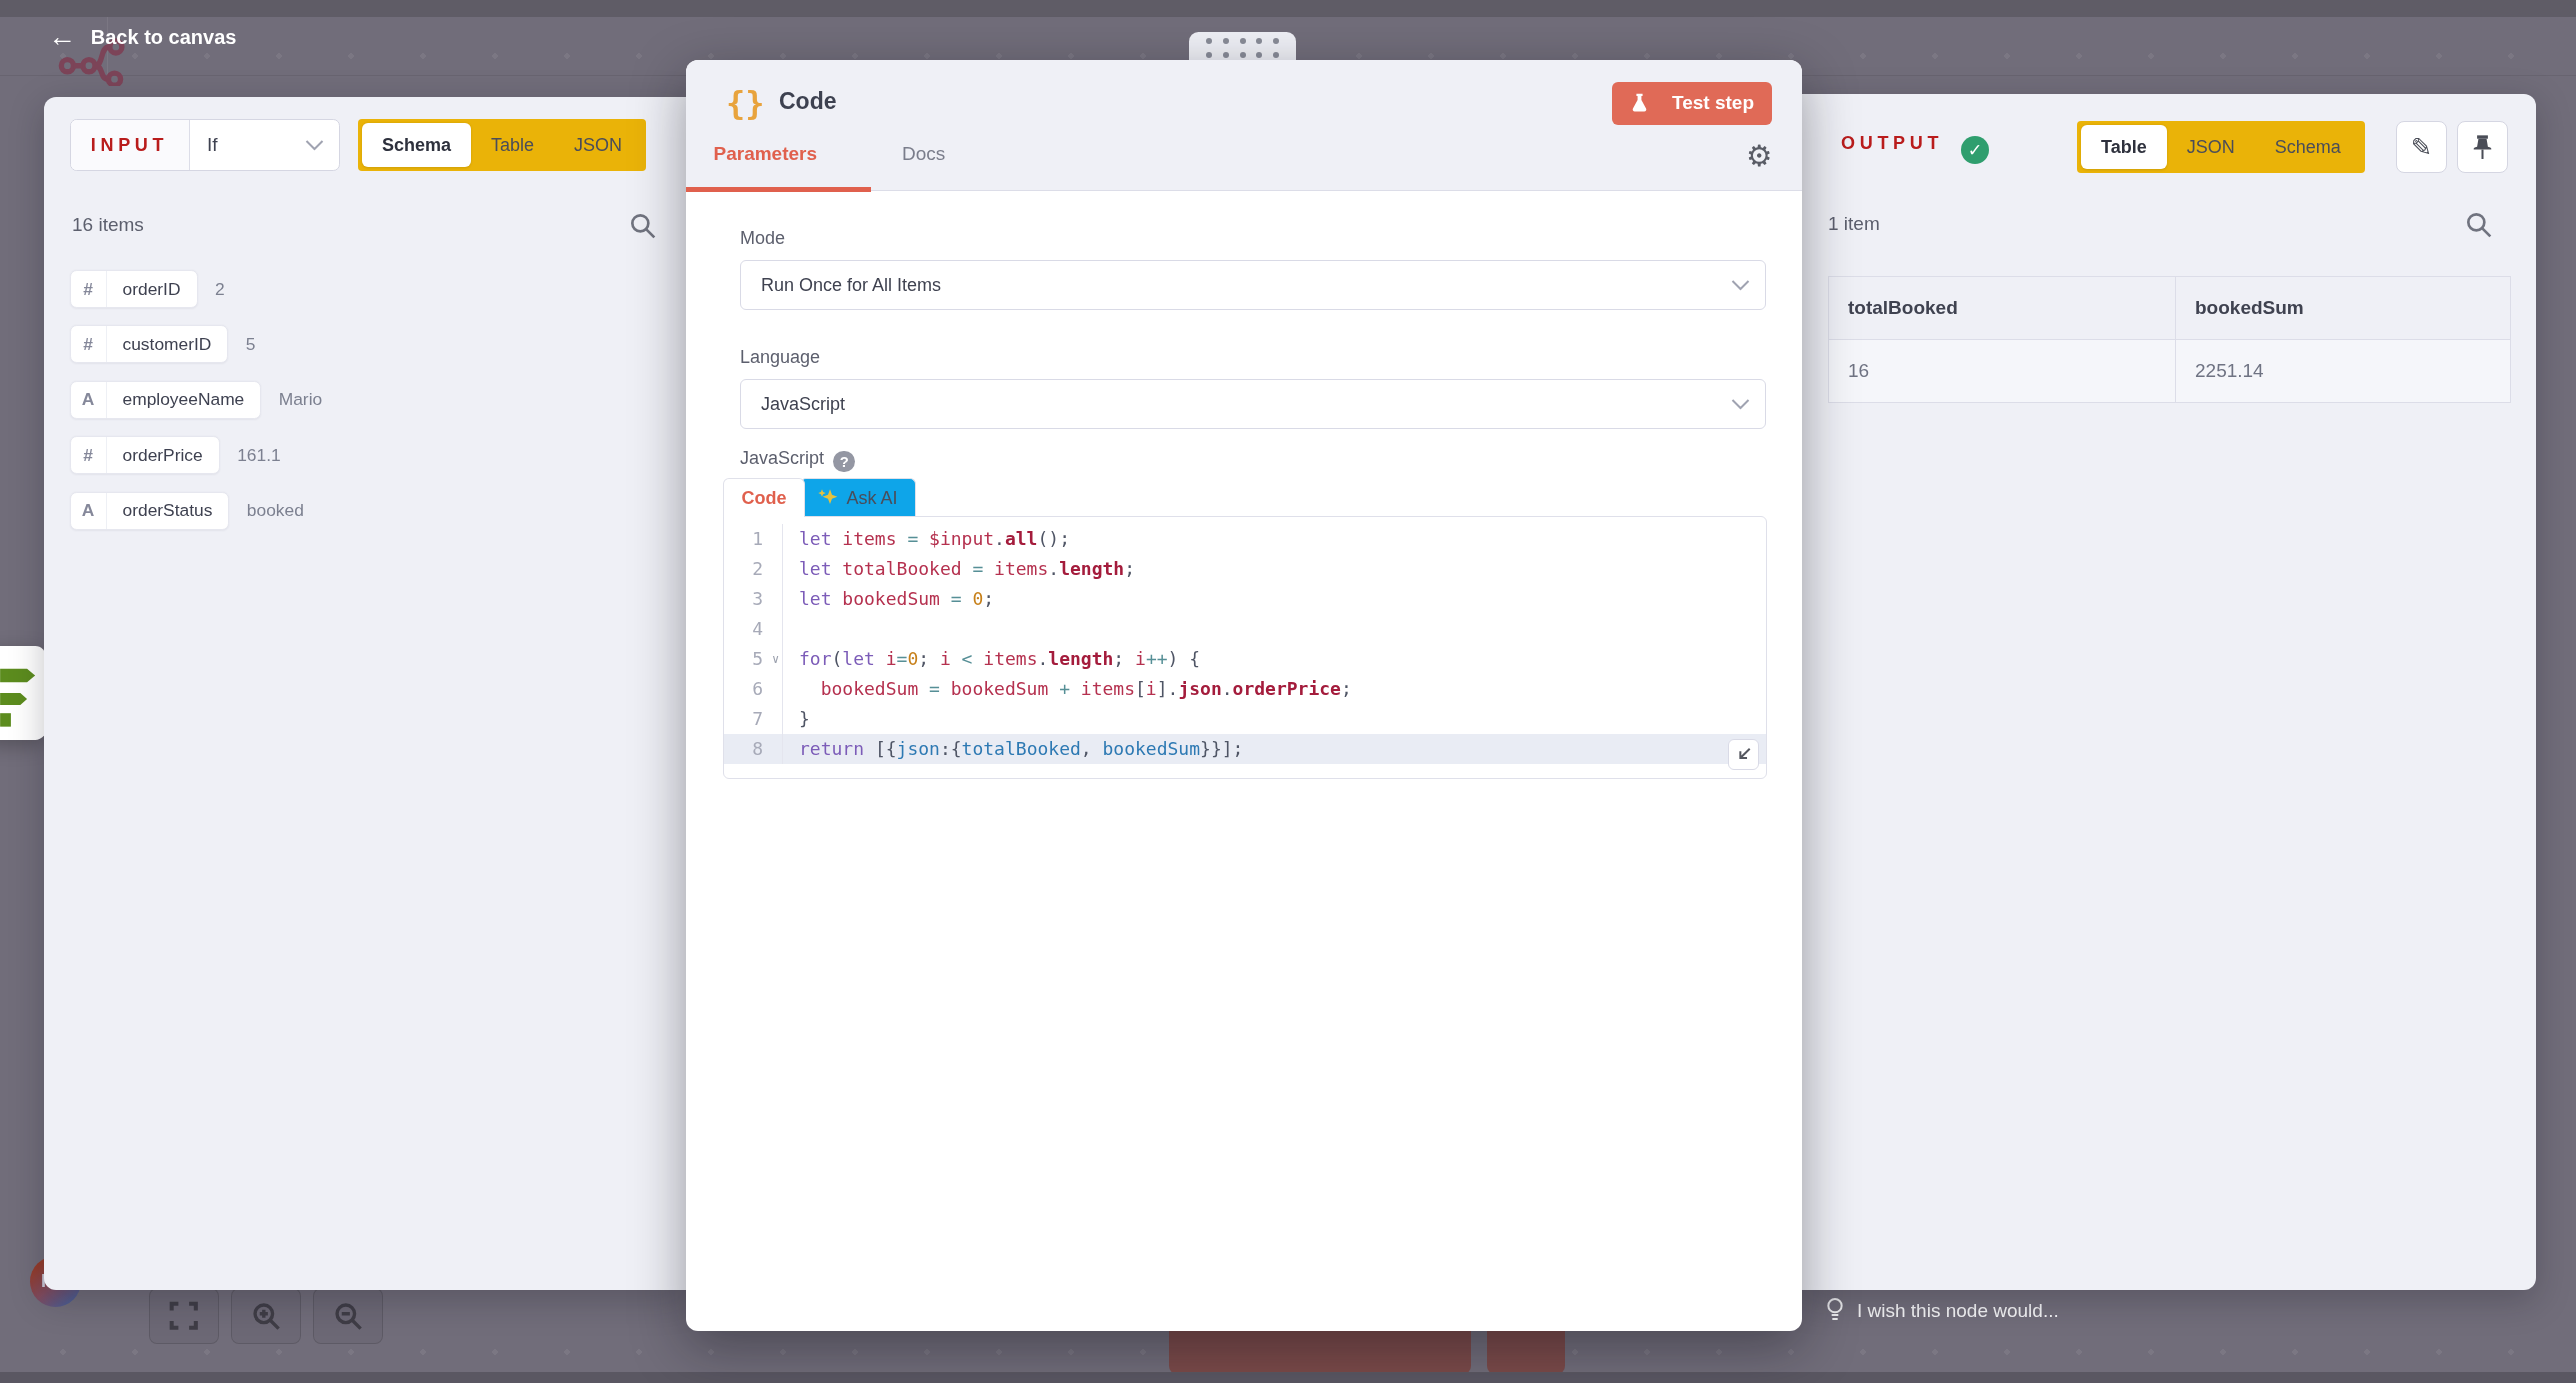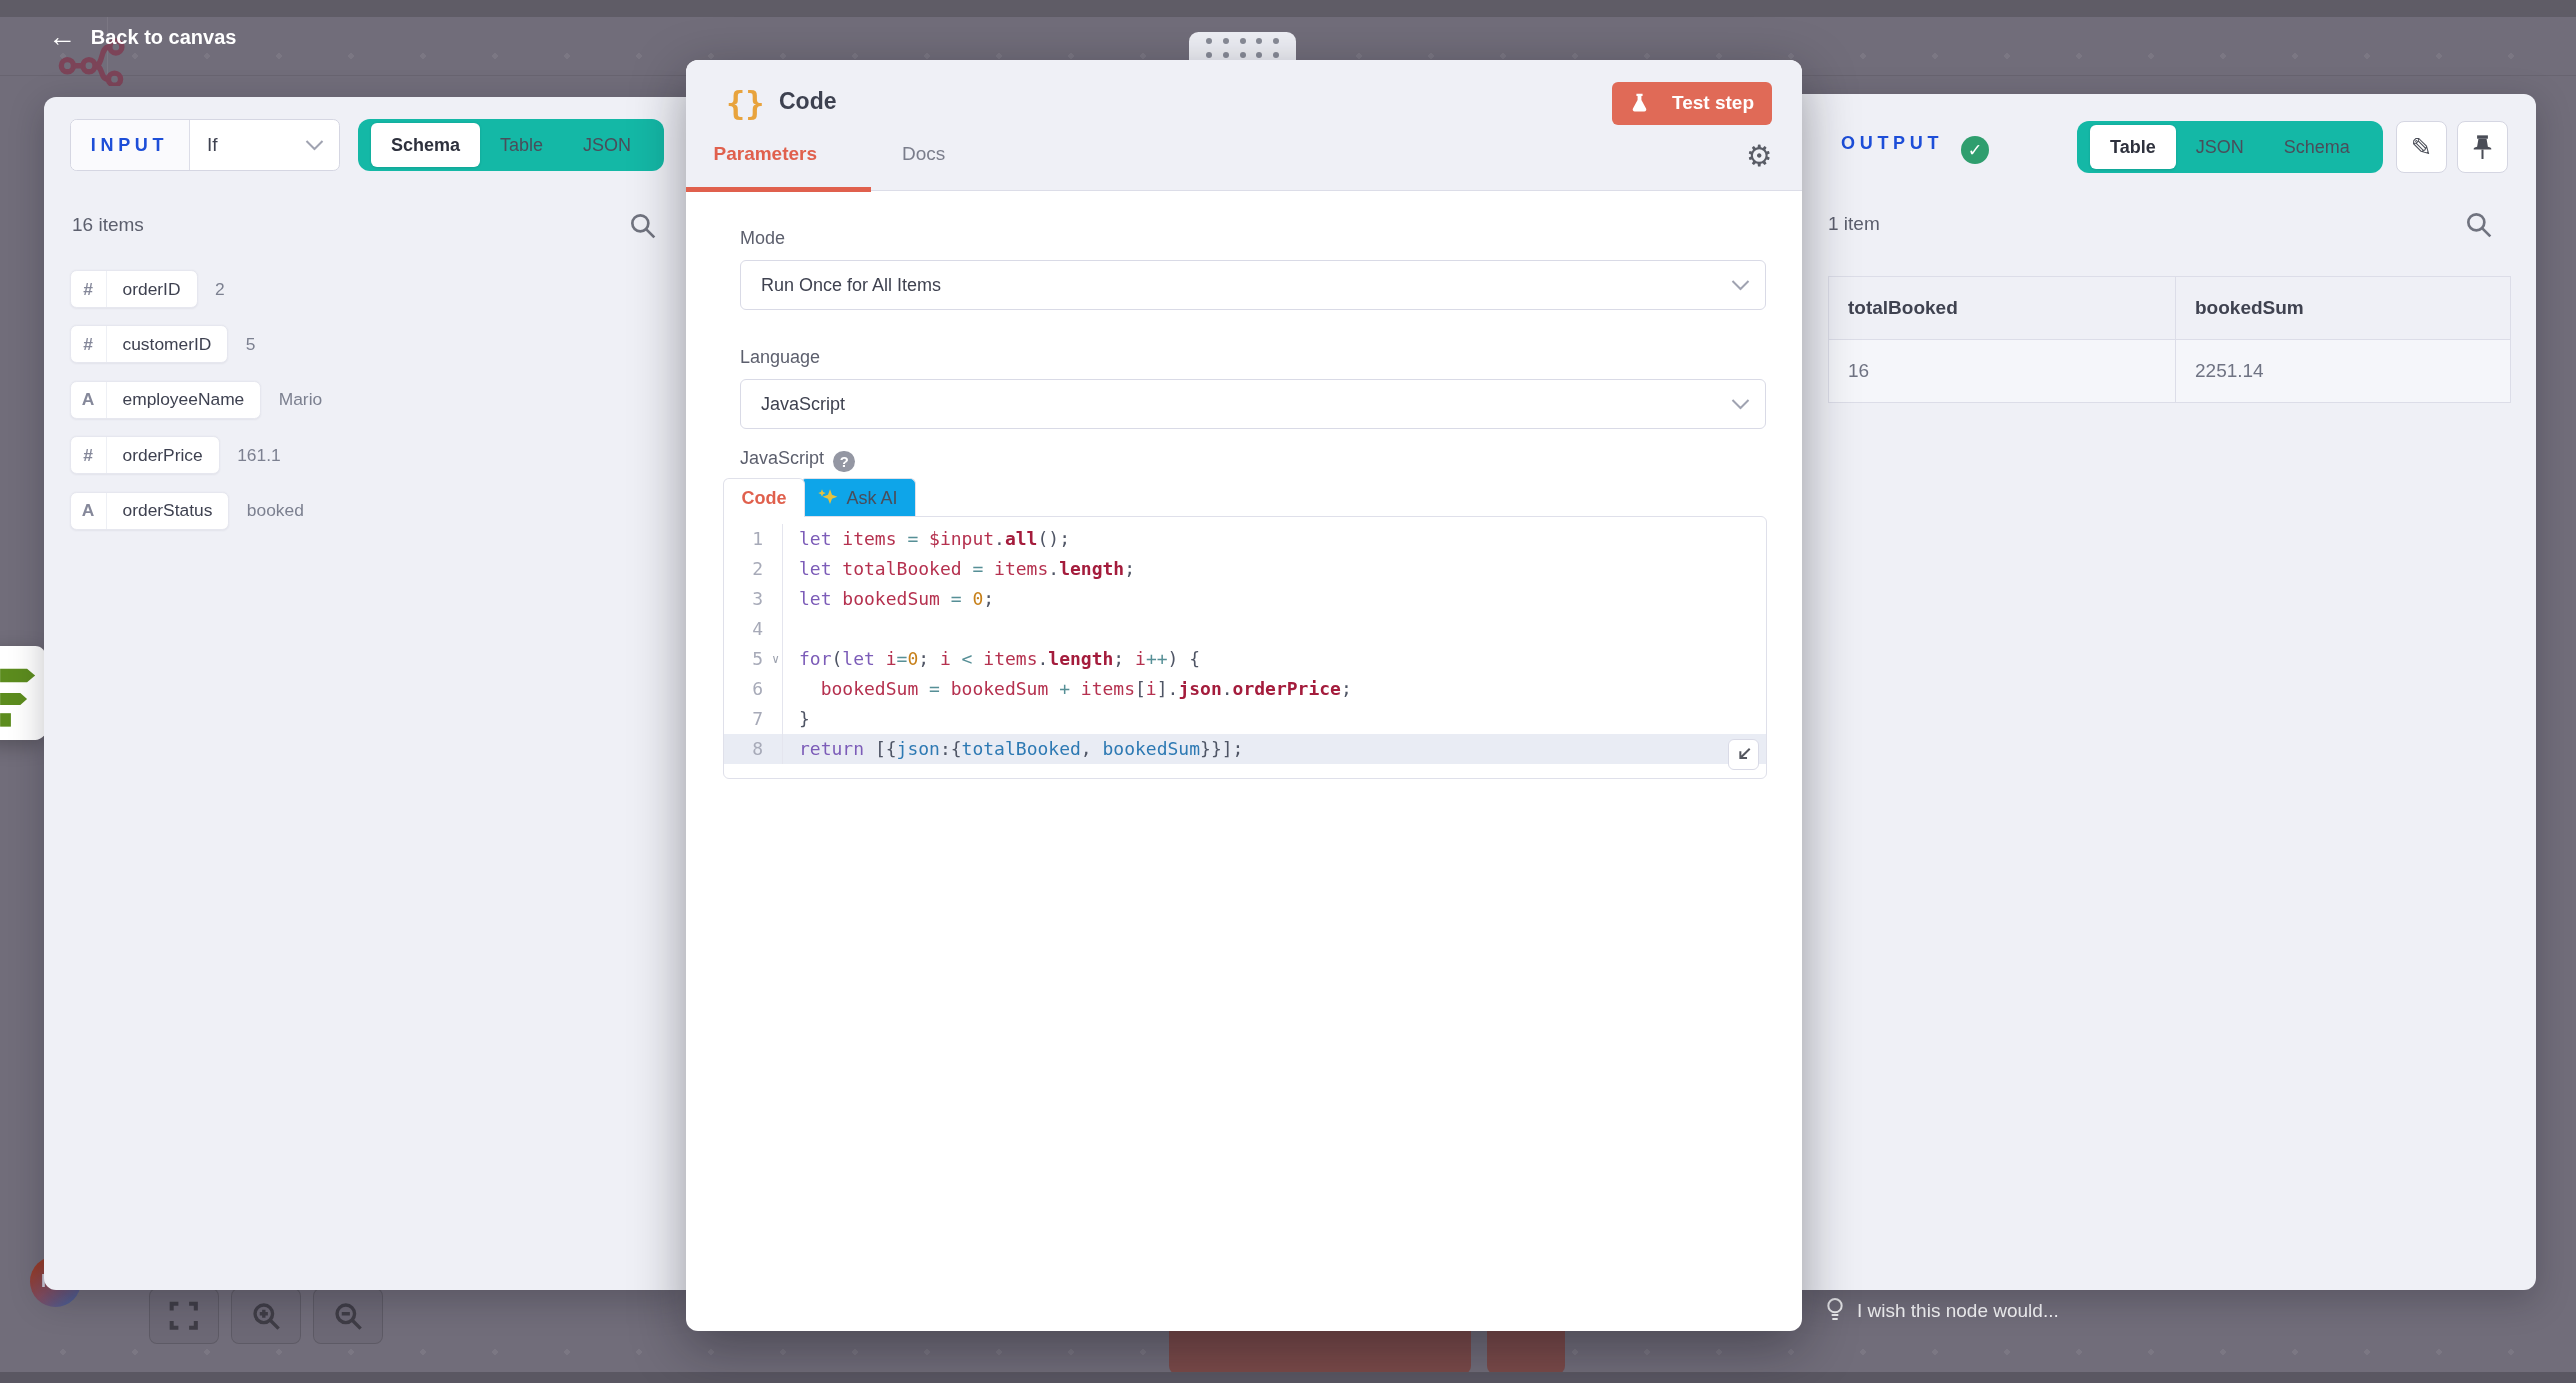--- a/index.html
+++ b/index.html
@@ -39,24 +39,24 @@
 
   .wish { position:absolute; left:1825px; top:1297px; display:flex; align-items:center; gap:12px;
     color:#f4f4f6; font-size:19px; z-index:2; cursor:pointer; }
 
   .ifnode-stub { position:absolute; left:-17.4px; top:646px; width:63px; height:94px; background:#fff;
     border-radius:10.7px; box-shadow:0 5.4px 20px rgba(0,0,0,.25); z-index:3;
     display:flex; align-items:center; justify-content:flex-end; padding-right:4px; }
 
   
   .side-panel { position:absolute; background:#eff0f6; z-index:3; box-shadow:0 9.4px 34px rgba(20,20,30,.25); }
-  .panel-label { color:#1d4ed8; font-size:18px; letter-spacing:4.7px; font-weight:bold; }
+  .panel-label { color:#b91c1c; font-size:18px; letter-spacing:4.7px; font-weight:bold; }
   .items-count { color:#5c5f6d; font-size:19px; }
 
-  .seg-ctl { display:flex; align-items:center; background:#14b8a6; border-radius:12px; padding:13px; height:52px; }
+  .seg-ctl { display:flex; align-items:center; background:#eab308; border-radius:4px; padding:4px; height:52px; }
   .seg-btn { padding:0 20px; height:44px; display:flex; align-items:center; color:#4a4d5a; font-size:18px;
     border-radius:6px; cursor:pointer; white-space:nowrap; }
   .seg-btn.active { background:#ffffff; color:#2e313d; font-weight:bold; box-shadow:0 0.7px 2.7px rgba(0,0,0,.12); }
 
   .icon-sq-btn { width:51px; height:52px; background:#fff; border:1px solid #d5d6e2; border-radius:8px;
     display:flex; align-items:center; justify-content:center; cursor:pointer; }
 
   .search-ic svg { stroke:#70737f; }
 
   

